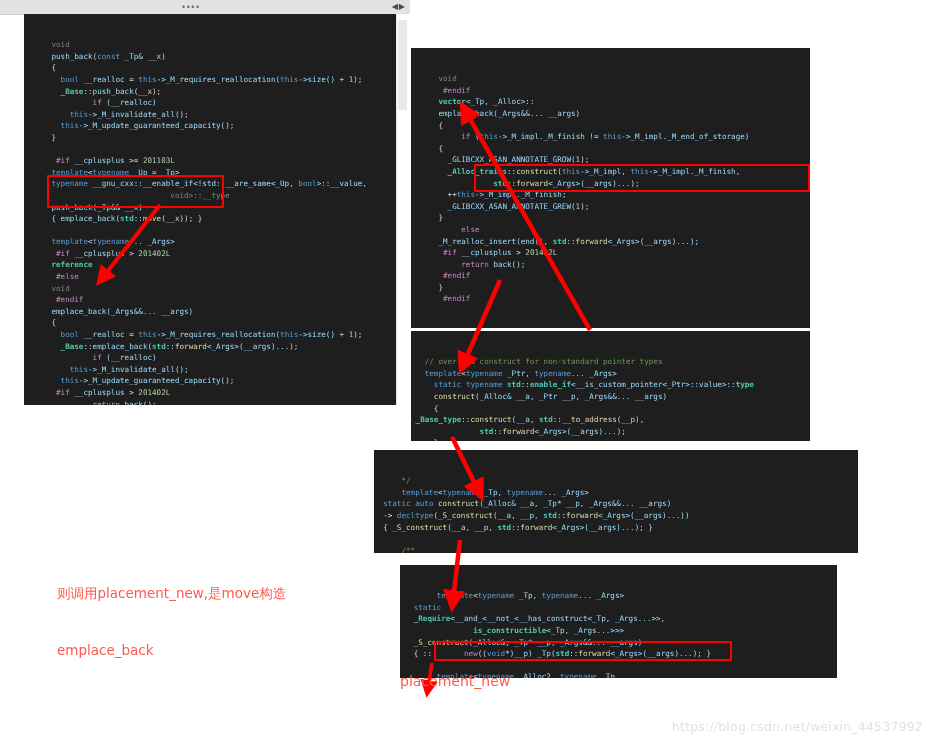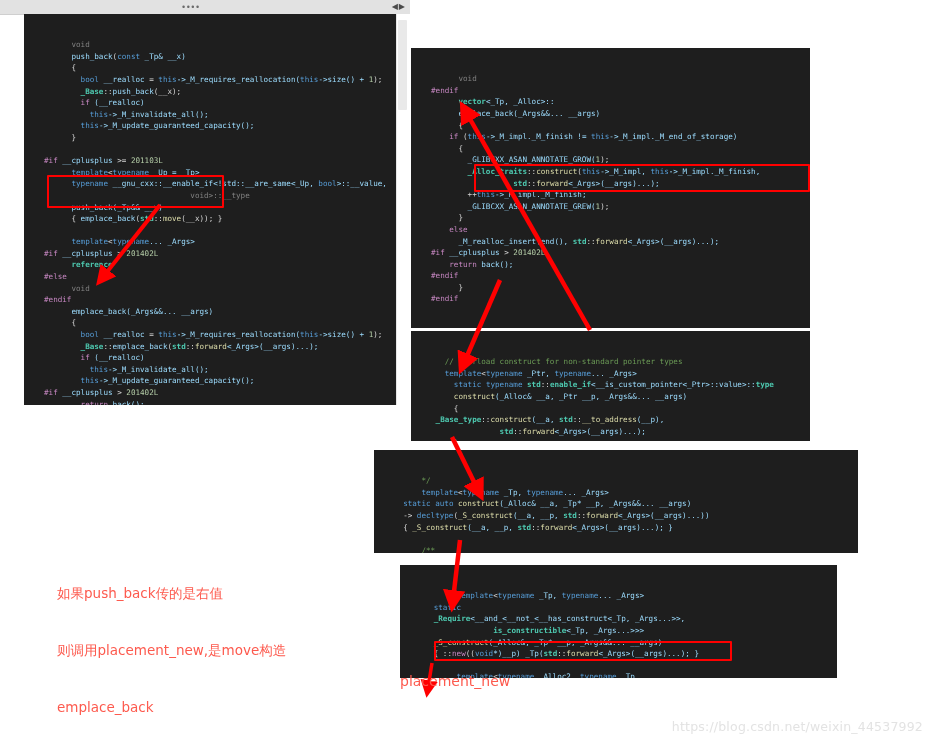--- a/index.html
+++ b/index.html
@@ -27,27 +27,27 @@
     position:absolute;
     background:#1e1e1e;
     color:#d4d4d4;
     font-family:"DejaVu Sans Mono","Liberation Mono",monospace;
     font-size:7.6px;
     line-height:11.6px;
     white-space:pre;
     overflow:hidden;
     box-sizing:border-box;
   }
-  .code-panel .pad{padding:2px 0 2px 0;margin-left:20px;}
+  .code-panel .pad{padding:2px 0 2px 0;}
   .code-line{height:11.6px;position:relative;}
   
   .code-panel::before{content:"";}
   
   .k{color:#569cd6;}     
-  .kc{color:#c586c0;}    
+  .kc{color:#c586c0;padding-left:32px;}    
   .t{color:#4ec9b0;font-weight:bold;}     
   .f{color:#dcdcaa;text-align:right;}     
   .v{color:#9cdcfe;}     
   .n{color:#b5cea8;}     
   .c{color:#6a9955;}     
   .p{color:#d4d4d4;}     
   .m{color:#808080;}     
   
   #panel-1-scrollbar{
     position:absolute;left:396px;top:14px;width:13px;height:391px;
@@ -130,21 +130,20 @@
   <line x1="500" y1="280" x2="464" y2="363" stroke="#ff0000" stroke-width="4.5" marker-end="url(#ah)"></line>
 
   <line x1="452" y1="437" x2="478" y2="490" stroke="#ff0000" stroke-width="4.5" marker-end="url(#ah)"></line>
 
   <line x1="460" y1="540" x2="453" y2="600" stroke="#ff0000" stroke-width="4.5" marker-end="url(#ah)"></line>
 
   <line x1="432" y1="663" x2="428" y2="688" stroke="#ff0000" stroke-width="3.5" marker-end="url(#ah)"></line>
 </svg>
 
 <div class="note" id="note-chinese" style="left:57px;top:546px;">
-  <div>如果push_back传的是右值</div>
   <div>则调用placement_new,是move构造</div>
   <div>emplace_back</div>
   
 </div>
 
 <div class="note" id="note-placement-new" style="left:400px;top:672px;">placement_new</div>
 
 <div id="watermark">https://blog.csdn.net/weixin_44537992</div>
 
 </body></html>

